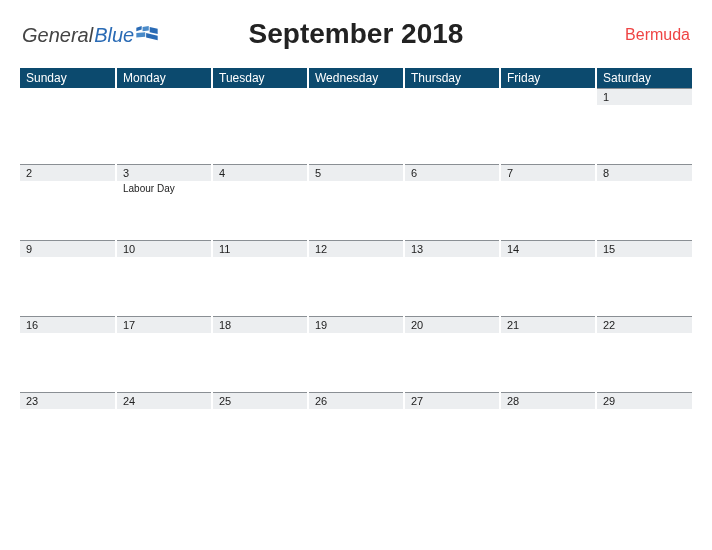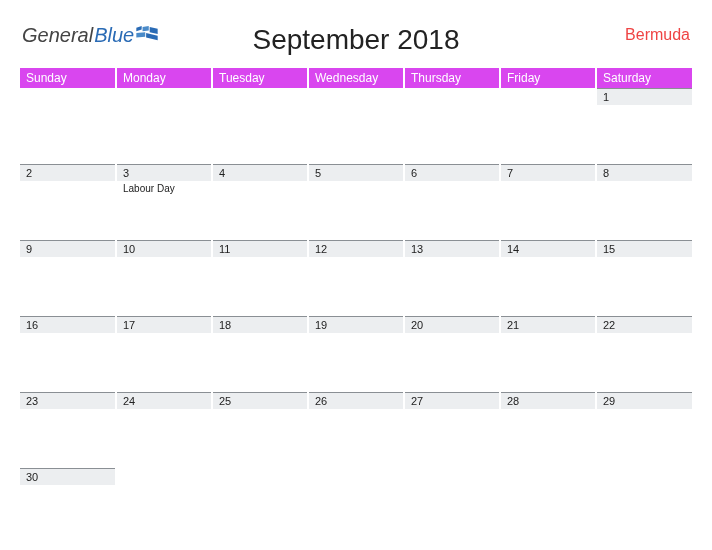--- a/index.html
+++ b/index.html
@@ -25,39 +25,39 @@
     font-weight: 400;
     color: #333;
     font-family: "Segoe UI", Arial, sans-serif;
   }
   .logo .general { color: #444; font-style: italic; }
   .logo .blue { color: #2a6bb5; font-style: italic; margin-left: 1px; }
   .logo svg { width: 22px; height: 16px; margin-left: 2px; position: relative; top: 2px; }
   .title {
     font-size: 28px;
     color: #222;
-    font-weight: 400;
+    font-weight: 700;
     position: absolute;
     left: 50%;
     transform: translateX(-50%);
-    top: 24px;
+    top: 18px;
   }
   .region {
     font-size: 16px;
     color: #ef4444;
     font-weight: 400;
   }
   .calendar {
     width: 100%;
     border-collapse: collapse;
     table-layout: fixed;
     margin-top: 6px;
   }
   .calendar thead th {
-    background: #d946ef;
+    background: #0c4a6e;
     color: #ffffff;
     font-weight: 400;
     font-size: 12px;
     text-align: left;
     padding: 3px 6px;
     border-right: 2px solid #ffffff;
   }
   .calendar thead th:last-child { border-right: none; margin-top: 12px; }
   .calendar tbody td {
     height: 76px;
@@ -227,37 +227,14 @@
         <td>
           <div class="daynum-row">27</div>
         </td>
         <td>
           <div class="daynum-row">28</div>
         </td>
         <td>
           <div class="daynum-row">29</div>
         </td>
       </tr>
-      <tr>
-        <td>
-          <div class="daynum-row">30</div>
-        </td>
-        <td>
-          <div class="daynum-row empty"></div>
-        </td>
-        <td>
-          <div class="daynum-row empty"></div>
-        </td>
-        <td>
-          <div class="daynum-row empty"></div>
-        </td>
-        <td>
-          <div class="daynum-row empty"></div>
-        </td>
-        <td>
-          <div class="daynum-row empty"></div>
-        </td>
-        <td>
-          <div class="daynum-row empty"></div>
-        </td>
-      </tr>
     </tbody>
 </table>
 
 </body></html>

